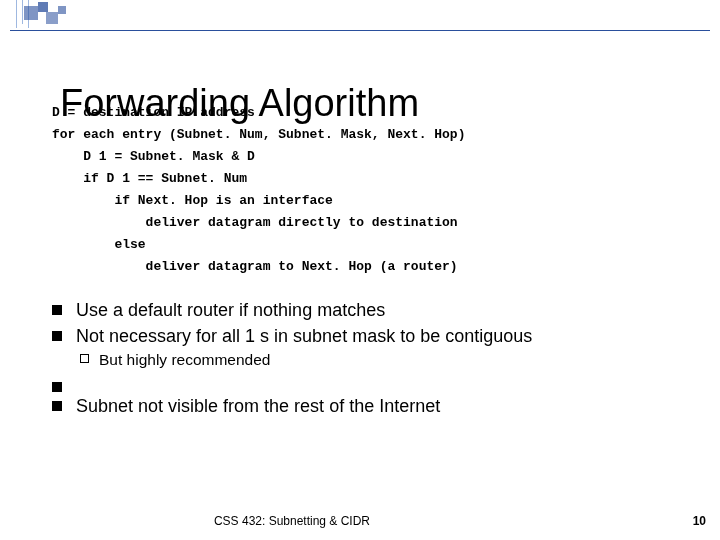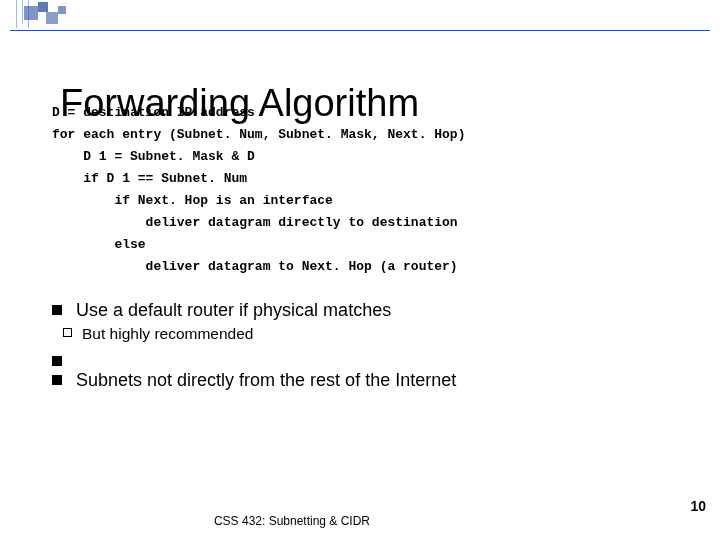--- a/index.html
+++ b/index.html
@@ -79,21 +79,21 @@
   .b1 .mark {
     display: inline-block;
     width: 10px;
     height: 10px;
     background: #000;
     margin-top: 7px;
     margin-right: 14px;
     flex: none;
   }
   .sub {
-    margin-left: 11px;
+    margin-left: 28px;
     margin-top: 2px;
     margin-bottom: 6px;
   }
   .b2 {
     display: flex;
     align-items: flex-start;
     font-size: 15.5px;
     line-height: 19px;
     margin-bottom: 2px;
   }
@@ -110,23 +110,23 @@
   .footer {
     position: absolute;
     bottom: 12px;
     left: 0;
     width: 584px;
     text-align: center;
     font-size: 12px;
   }
   .pagenum {
     position: absolute;
-    bottom: 26px;
+    bottom: 12px;
     right: 14px;
-    font-size: 14px;
+    font-size: 12px;
     font-weight: bold;
   }
 </style>
 </head>
 <body>
 
 <div class="deco">
   <span class="vline a"></span>
   <span class="vline b"></span>
   <span class="vline c"></span>
@@ -144,31 +144,35 @@
     D 1 = Subnet. Mask &amp; D
     if D 1 == Subnet. Num
         if Next. Hop is an interface
             deliver datagram directly to destination
         else
             deliver datagram to Next. Hop (a router)</div>
 
 <div class="bullets">
   <div class="b1">
     <span class="mark"></span>
-    <span>Use a default router if physical matches</span>
+    <span>Use a default router if nothing matches</span>
+  </div>
+  <div class="b1">
+    <span class="mark"></span>
+    <span>Not necessary for all 1 s in subnet mask to be contiguous</span>
   </div>
   <div class="sub">
     <div class="b2">
       <span class="mark2"></span>
       <span>But highly recommended</span>
     </div>
   </div>
   <div class="b1">
     <span class="mark"></span>
   </div>
   <div class="b1">
     <span class="mark"></span>
-    <span>Subnets not directly from the rest of the Internet</span>
+    <span>Subnet not visible from the rest of the Internet</span>
   </div>
 </div>
 
 <div class="footer">CSS 432: Subnetting &amp; CIDR</div>
 <div class="pagenum">10</div>
 
 </body></html>

